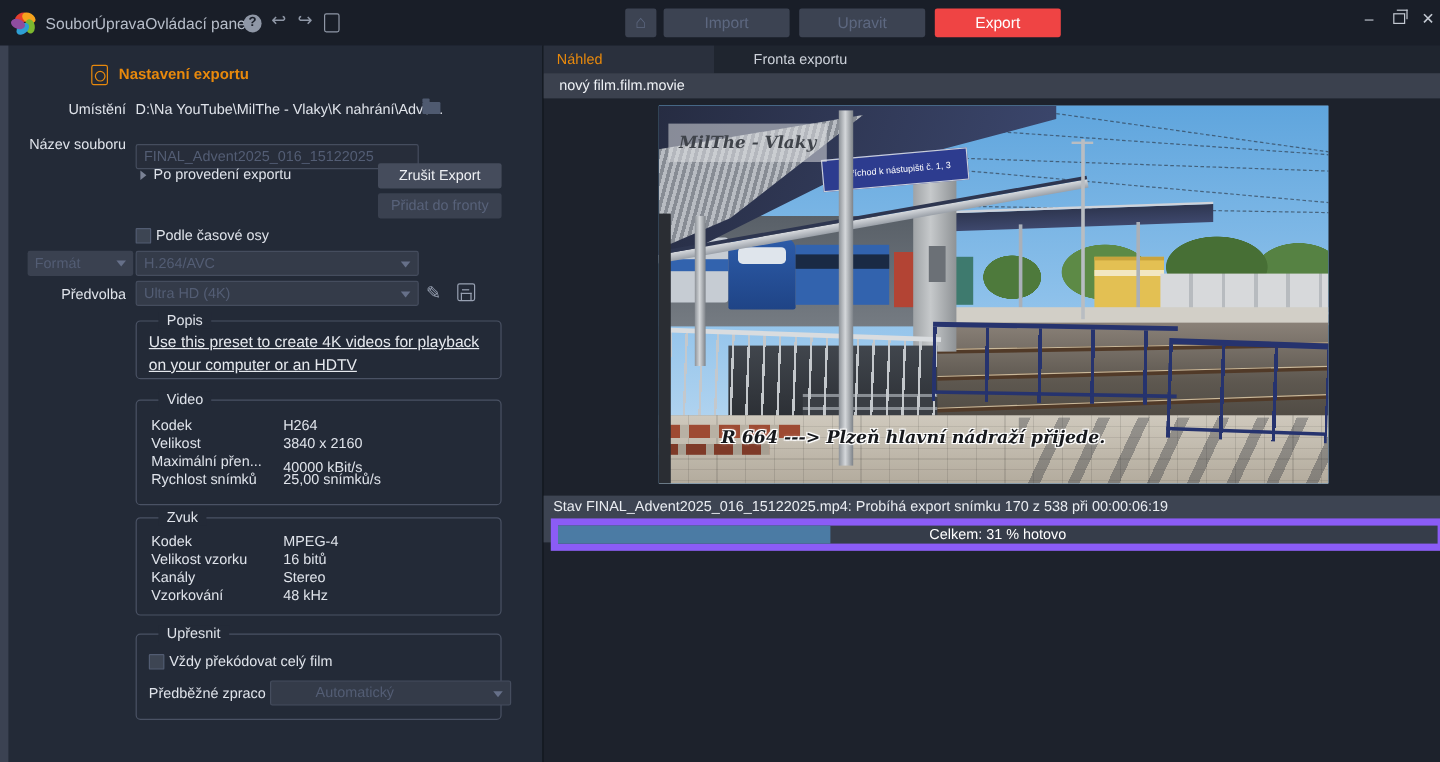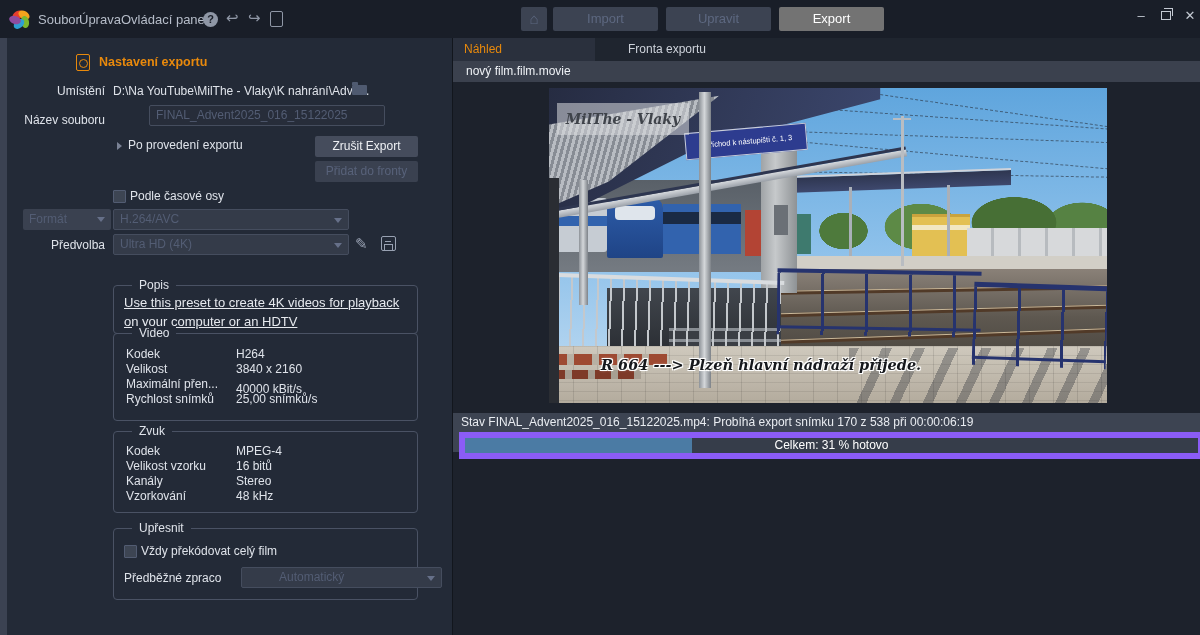--- a/index.html
+++ b/index.html
@@ -9,21 +9,21 @@
 
   
   .titlebar{position:absolute;left:0;top:0;width:1200px;height:38px;background:#191e28;}
   .menu-item{position:absolute;top:12px;color:#b6bdc9;font-size:13px;cursor:default;}
   .tb-icon{position:absolute;top:10px;color:#8f97a6;font-size:15px;line-height:16px;}
   .help-circle{position:absolute;top:12px;width:15px;height:15px;border-radius:50%;background:#8f97a6;
       color:#191e28;font-size:11px;font-weight:bold;text-align:center;line-height:15px;}
   .doc-ic{position:absolute;top:11px;width:11px;height:14px;border:1.5px solid #8f97a6;border-radius:2px;}
   .nav-btn{position:absolute;top:7px;height:24px;border-radius:2px;text-align:center;line-height:24px;font-size:13px;}
   .btn-dim{background:#3c4352;color:#5d6880;}
-  .btn-orange{background:#737373;color:#fff;}
+  .btn-orange{background:#ef4444;color:#fff;}
   .winctl{position:absolute;top:8px;color:#c3c9d2;font-size:13px;text-align:center;width:20px;}
   .restore-ic{position:absolute;top:11px;width:8px;height:7px;border:1.5px solid #c3c9d2;}
   .restore-ic .back{position:absolute;left:2px;top:-4px;width:8px;height:7px;border:1.5px solid #c3c9d2;border-bottom:none;border-left:none;}
 
   
   .left-panel{position:absolute;left:0;top:38px;width:452px;height:597px;background:#232a37;}
   .scroll-strip{position:absolute;left:0;top:0;width:7px;height:597px;background:#3b4252;}
   .hdr-icon{position:absolute;left:76px;top:16px;width:12px;height:15px;border:1.5px solid #e8890c;border-radius:2px;}
   .hdr-icon i{position:absolute;left:2px;top:4px;width:7px;height:7px;border:1.5px solid #e8890c;border-radius:50%;}
   .panel-title{position:absolute;left:99px;top:17px;color:#e8890c;font-size:12.5px;font-weight:bold;}
@@ -181,21 +181,21 @@
       </span>
     <span class="panel-title">Nastavení exportu</span>
 
     <span class="rlabel" style="top:46px;">Umístění</span>
     <span class="abs" style="left:113px;top:46px;white-space:nowrap;">D:\Na YouTube\MilThe - Vlaky\K nahrání\Adve...</span>
     <span class="folder-ic" style="left:352px;top:47px;">
         <i></i>
       </span>
 
     <span class="rlabel" style="top:75px;">Název souboru</span>
-    <span class="input-box ghost" style="left:113px;top:67px;width:222px;height:19px;margin-left:36px;">FINAL_Advent2025_016_15122025</span>
+    <span class="input-box ghost" style="left:113px;top:82px;width:222px;height:19px;">FINAL_Advent2025_016_15122025</span>
 
     <span class="tri-r" style="left:117px;top:104px;"></span>
     <span class="abs" style="left:128px;top:100px;">Po provedení exportu</span>
     <span class="btn btn-normal" style="left:315px;top:98px;">Zrušit Export</span>
     <span class="btn btn-disabled" style="left:315px;top:123px;">Přidat do fronty</span>
 
     <span class="chk" style="left:113px;top:152px;"></span>
     <span class="abs" style="left:130px;top:151px;">Podle časové osy</span>
 
     <span class="dd2 ghost" style="left:23px;top:171px;width:76px;height:21px;">
@@ -211,21 +211,21 @@
     <span class="dd ghost" style="left:113px;top:196px;width:222px;height:19px;">
       <span>Ultra HD (4K)</span>
       <span class="arr"></span>
     </span>
     <span class="pencil-ic" style="left:355px;top:197px;">✎</span>
     <span class="floppy-ic" style="left:381px;top:198px;">
         <span class="t"></span>
         <span class="b"></span>
       </span>
 
-    <div class="fieldset" style="top:247px;height:47px;">
+    <div class="fieldset" style="top:229px;height:47px;">
       <span class="legend">Popis</span>
       <div class="abs" style="left:10px;top:8px;width:282px;line-height:1.45;font-size:13px;color:#e6e9ee;text-decoration:underline;">Use this preset to create 4K videos for playback on your computer or an HDTV</div>
     </div>
 
     <div class="fieldset" style="top:295px;height:86px;">
       <span class="legend">Video</span>
       <span class="frow-l" style="top:13px;">Kodek</span>
       <span class="frow-v" style="top:13px;">H264</span>
       <span class="frow-l" style="top:28px;">Velikost</span>
       <span class="frow-v" style="top:28px;">3840 x 2160</span>
@@ -245,21 +245,21 @@
       <span class="frow-v" style="top:42px;">Stereo</span>
       <span class="frow-l" style="top:57px;">Vzorkování</span>
       <span class="frow-v" style="top:57px;">48 kHz</span>
     </div>
 
     <div class="fieldset" style="top:490px;height:70px;">
       <span class="legend">Upřesnit</span>
       <span class="chk" style="left:10px;top:16px;"></span>
       <span class="abs" style="left:27px;top:15px;">Vždy překódovat celý film</span>
       <span class="frow-l" style="left:10px;top:42px;">Předběžné zpraco</span>
-      <span class="dd ghost" style="left:127px;top:38px;width:156px;height:19px;padding-left:37px;">
+      <span class="dd ghost" style="left:111px;top:38px;width:156px;height:19px;padding-left:37px;">
         <span>Automatický</span>
         <span class="arr"></span>
       </span>
     </div>
   </aside>
 
   <section class="right-panel">
     <div class="tabbar">
       <span class="tab-active">Náhled</span>
       <span class="tab-idle">Fronta exportu</span>

